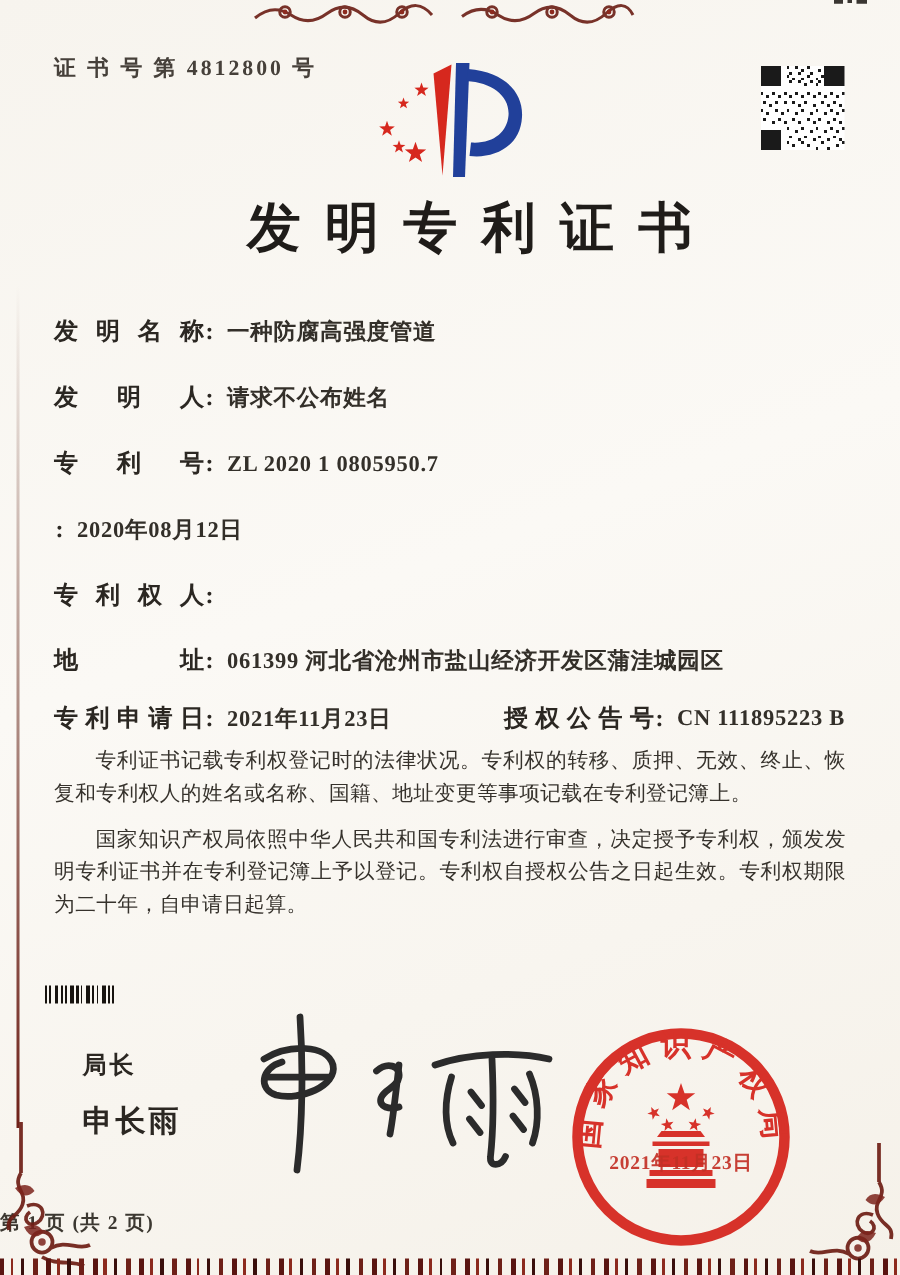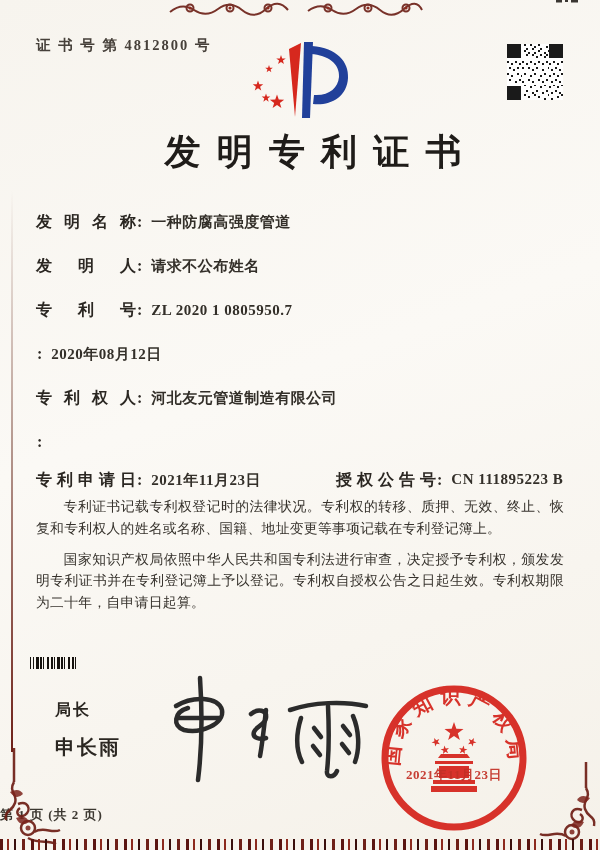--- a/index.html
+++ b/index.html
@@ -141,24 +141,25 @@
         <span class="fcolon">:</span>
       <span class="fvalue">ZL 2020 1 0805950.7</span>
     </div>
     <div class="frow">
         <span class="fcolon">:</span>
       <span class="fvalue">2020年08月12日</span>
     </div>
     <div class="frow">
       <span class="flabel">专利权人</span>
         <span class="fcolon">:</span>
-      <span class="fvalue">河北友元管道制造有限公司</span>
     </div>
     <div class="frow tight">
-        <span class="fcolon">:</span>
+      <span class="flabel">地址</span>
+        <span class="fcolon">:</span>
+      <span class="fvalue">061399 河北省沧州市盐山经济开发区蒲洼城园区</span>
     </div>
     <div class="grant-row">
       <span class="grant-group1">
         <span class="flabel">专利申请日</span>
           <span class="fcolon">:</span>
         <span class="fvalue">2021年11月23日</span>
       </span>
       <span class="grant-group2">
         <span class="flabel">授权公告号</span>
           <span class="fcolon">:</span>

